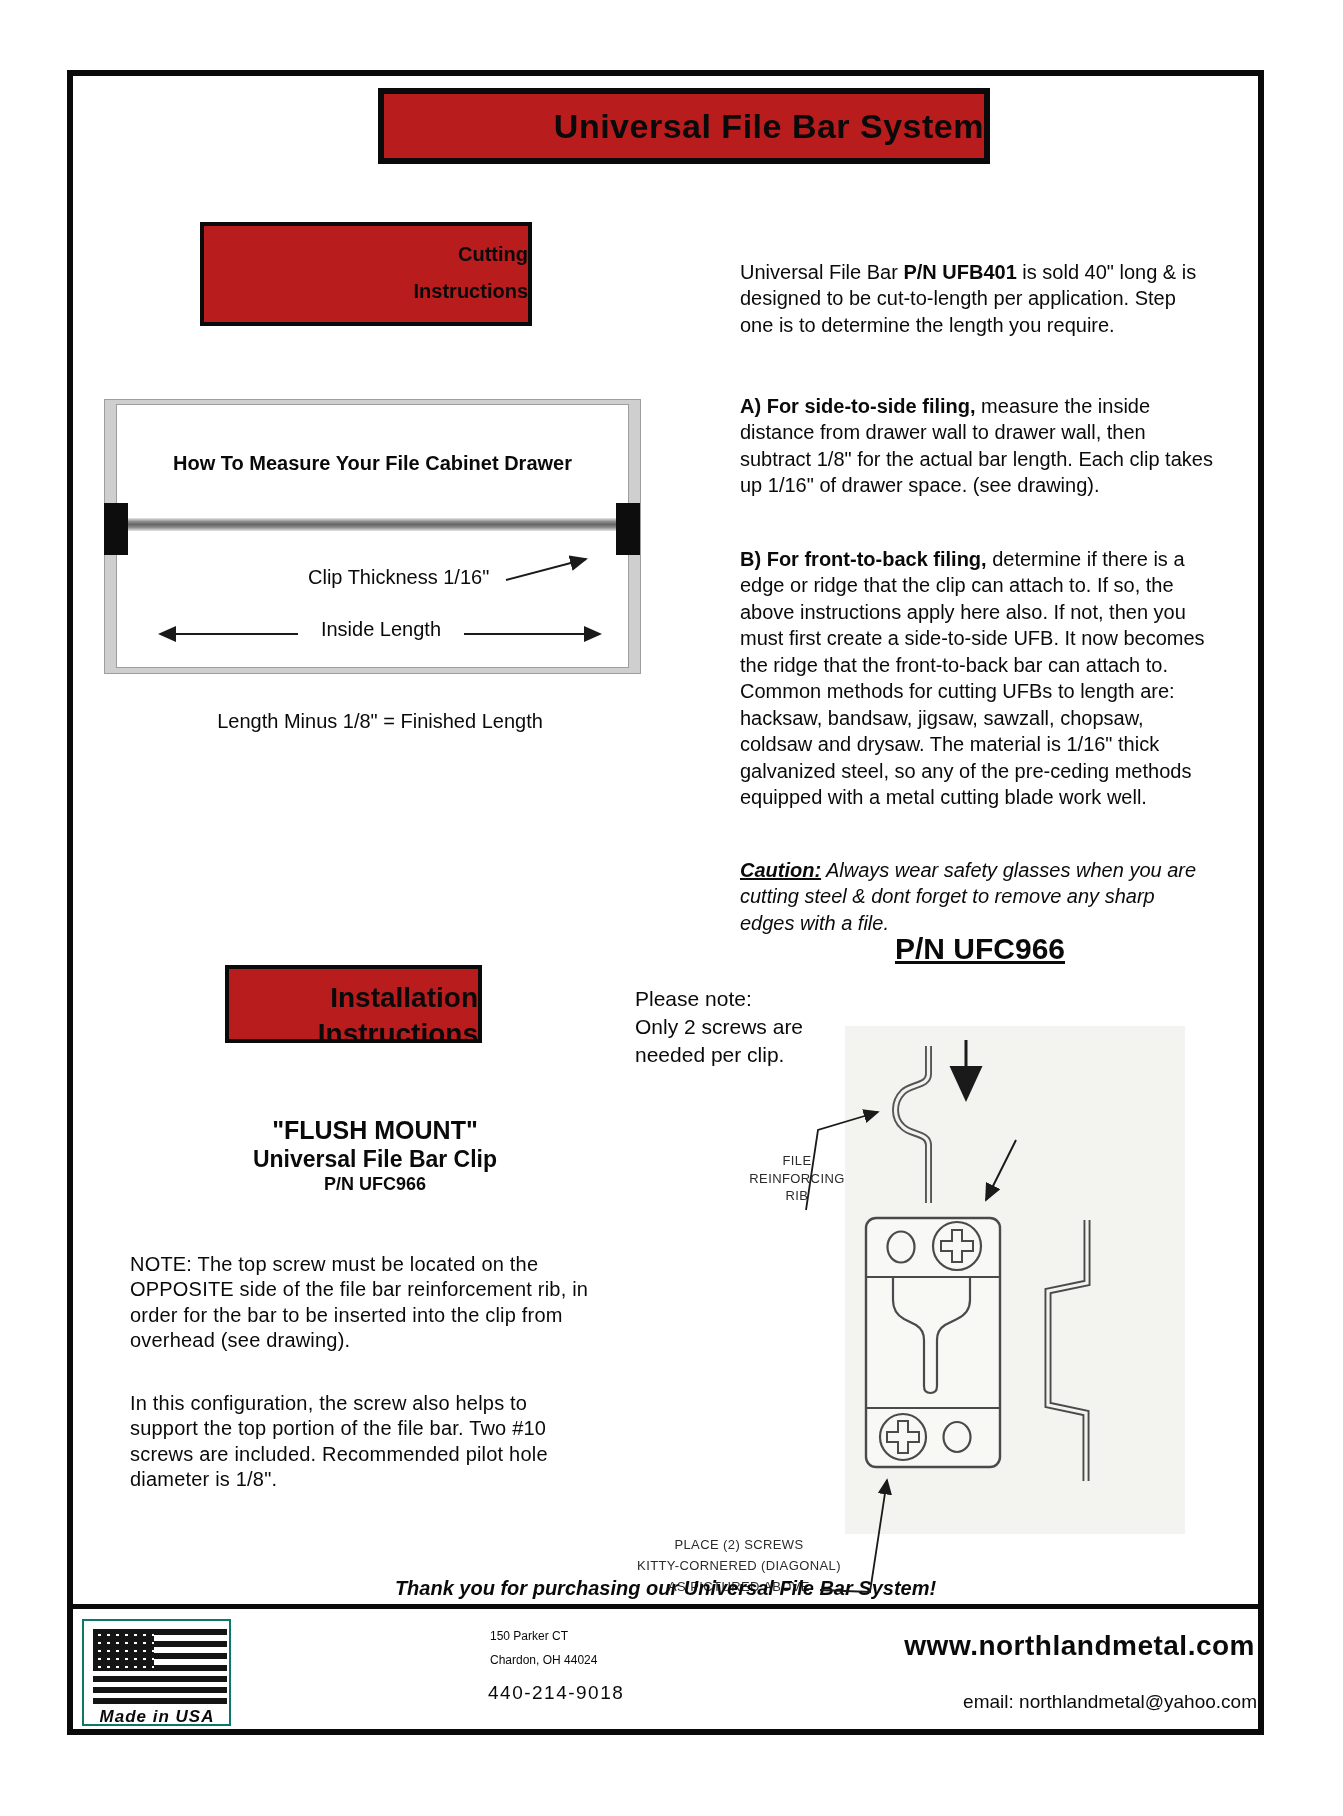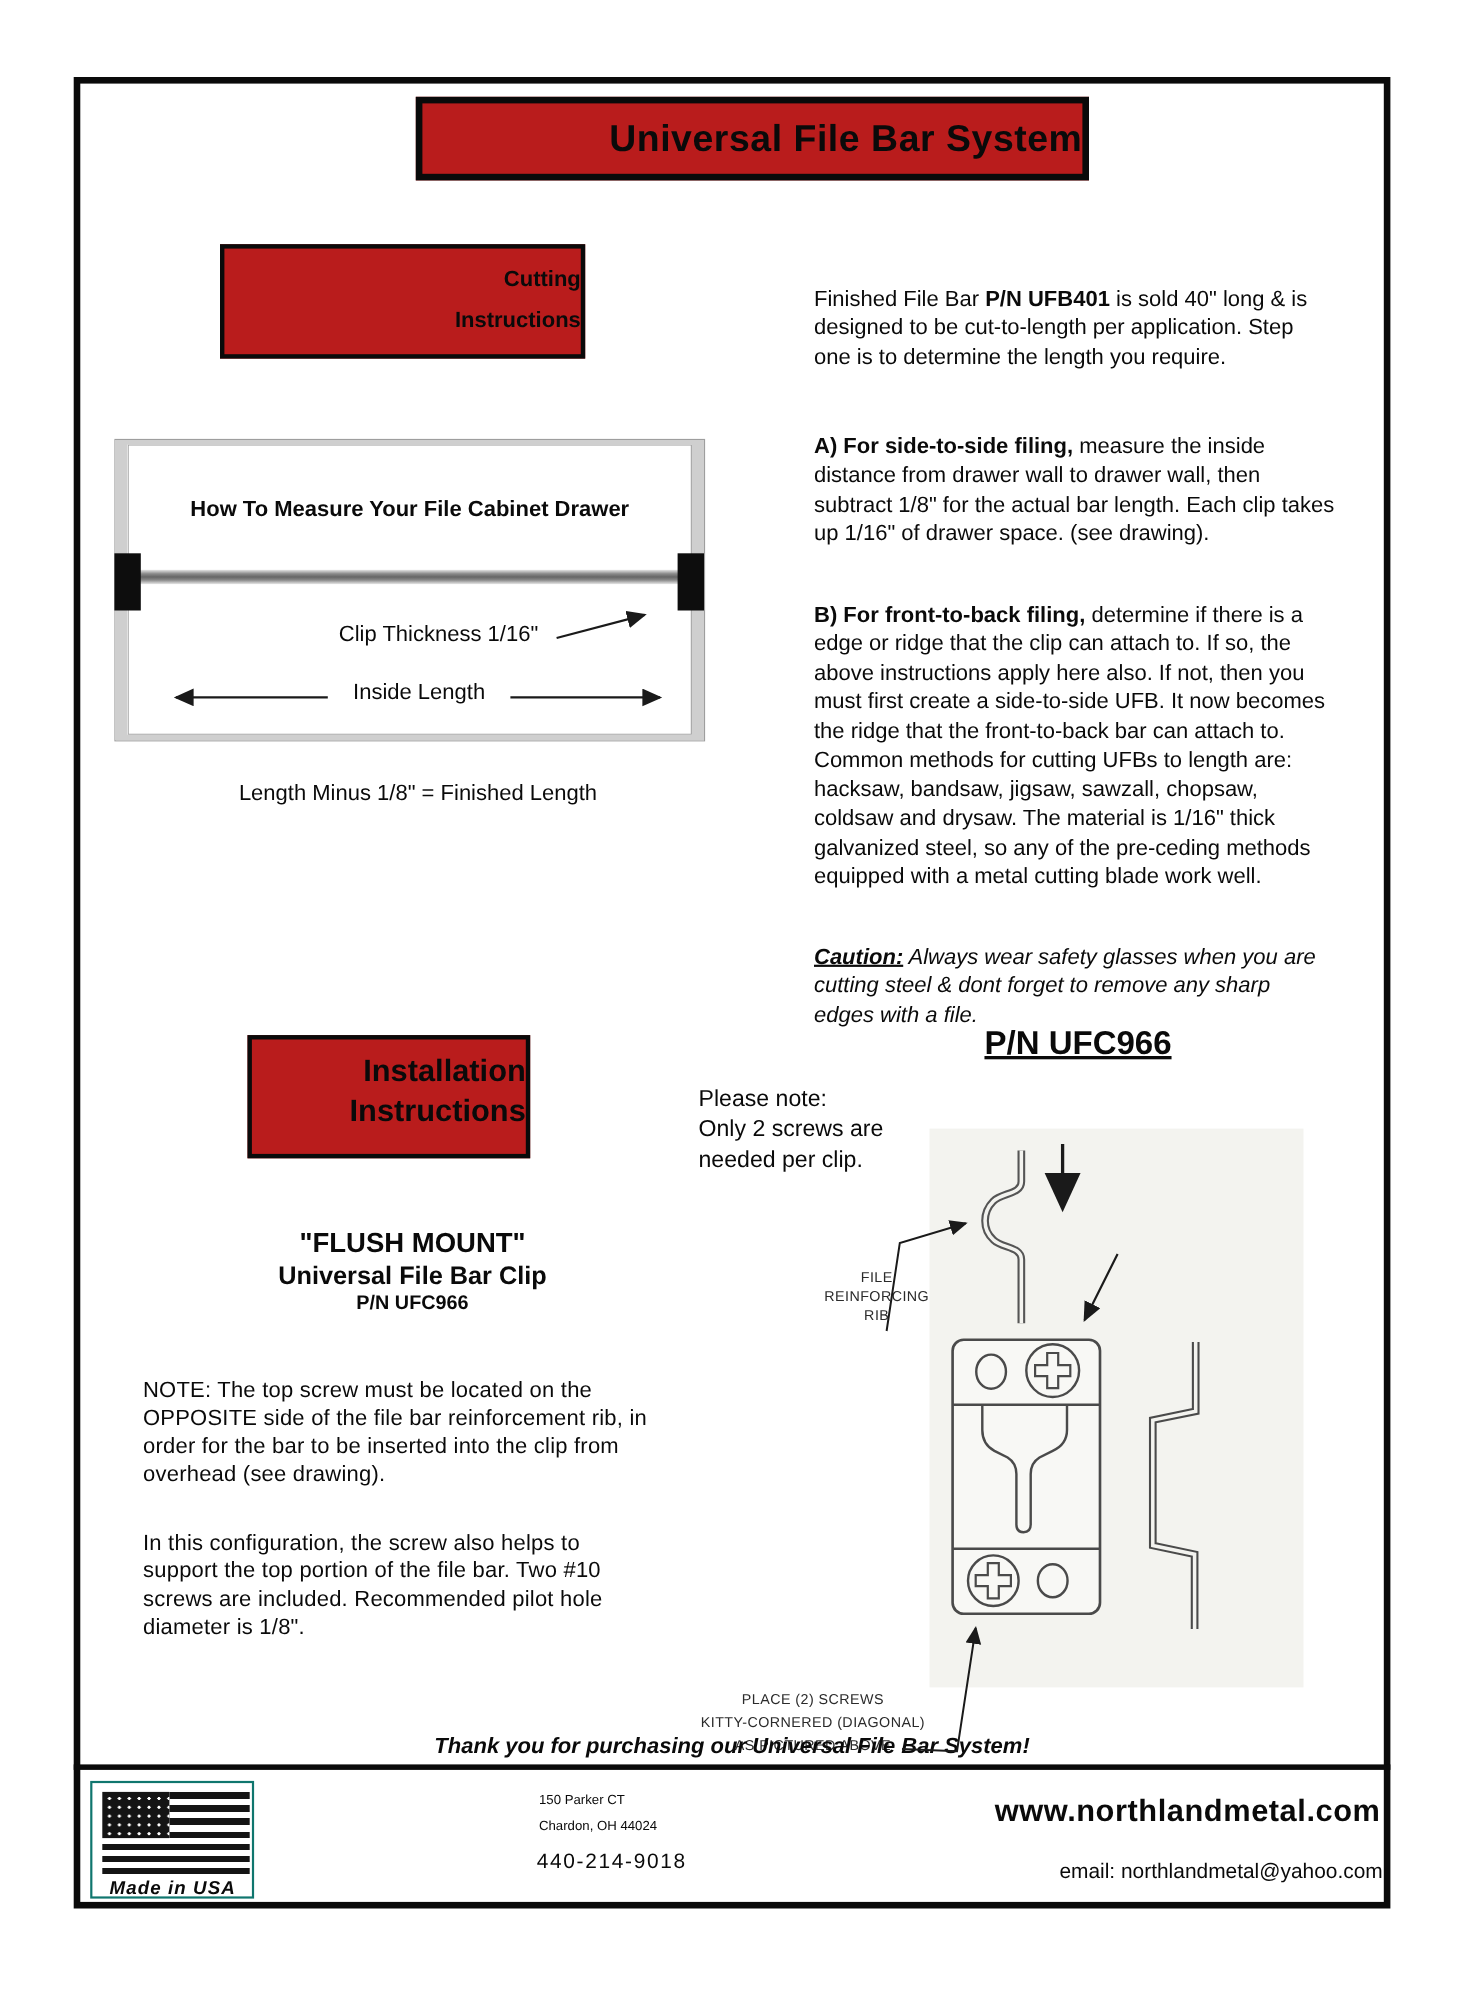--- a/index.html
+++ b/index.html
@@ -26,21 +26,21 @@
   <div class="abs box" style="left:378px;top:88px;width:612px;height:76px;border-width:6px;">
     <div style="font-size:34px;font-weight:bold;line-height:64px;letter-spacing:0.5px;">Universal File Bar System</div>
   </div>
 
   <div class="abs box" style="left:200px;top:222px;width:332px;height:104px;border-width:4px;">
     <div class="pre" style="font-size:20px;font-weight:bold;line-height:37px;padding-top:10px;">Cutting
 Instructions</div>
   </div>
 
   <div class="abs para" style="left:740px;top:232px;width:520px;">
-    <span>Finished File Bar </span><span class="bold">P/N UFB401</span><span> is sold 40" long &amp; is
+    <span>Universal File Bar </span><span class="bold">P/N UFB401</span><span> is sold 40" long &amp; is
 designed to be cut-to-length per application. Step
 one is to determine the length you require.</span>
   </div>
 
   <div class="abs para" style="left:740px;top:366px;width:520px;">
     <span class="bold">A) For side-to-side filing,</span><span> measure the inside
 distance from drawer wall to drawer wall, then
 subtract 1/8" for the actual bar length. Each clip takes
 up 1/16" of drawer space. (see drawing).</span>
   </div>
@@ -76,21 +76,21 @@
   <div class="abs" style="left:104px;top:503px;width:24px;height:52px;background:#0d0d0d;"></div>
   <div class="abs" style="left:616px;top:503px;width:24px;height:52px;background:#0d0d0d;"></div>
 
   <div class="abs" style="left:308px;top:566px;font-size:20px;">Clip Thickness 1/16"</div>
   <div class="abs" style="left:296px;top:618px;width:170px;text-align:center;font-size:20px;">Inside Length</div>
   <div class="abs" style="left:150px;top:710px;width:460px;text-align:center;font-size:20px;">Length Minus 1/8" =  Finished Length</div>
 
   <div class="abs" style="left:860px;top:932px;width:240px;text-align:center;font-size:30px;font-weight:bold;
               text-decoration:underline;text-decoration-thickness:3px;">P/N UFC966</div>
 
-  <div class="abs box" style="left:225px;top:941px;width:257px;height:112px;border-width:4px;">
+  <div class="abs box" style="left:225px;top:965px;width:257px;height:78px;border-width:4px;">
     <div class="pre" style="font-size:28px;font-weight:bold;line-height:36px;padding-top:11px;">Installation
 Instructions</div>
   </div>
 
   <div class="abs pre" style="left:635px;top:985px;font-size:21px;line-height:28px;">Please note:
 Only 2 screws are
 needed per clip.</div>
 
   <div class="abs" style="left:225px;top:1116px;width:300px;text-align:center;font-size:25px;font-weight:bold;">"FLUSH MOUNT"</div>
   <div class="abs" style="left:225px;top:1146px;width:300px;text-align:center;font-size:23px;font-weight:bold;">Universal File Bar Clip</div>

